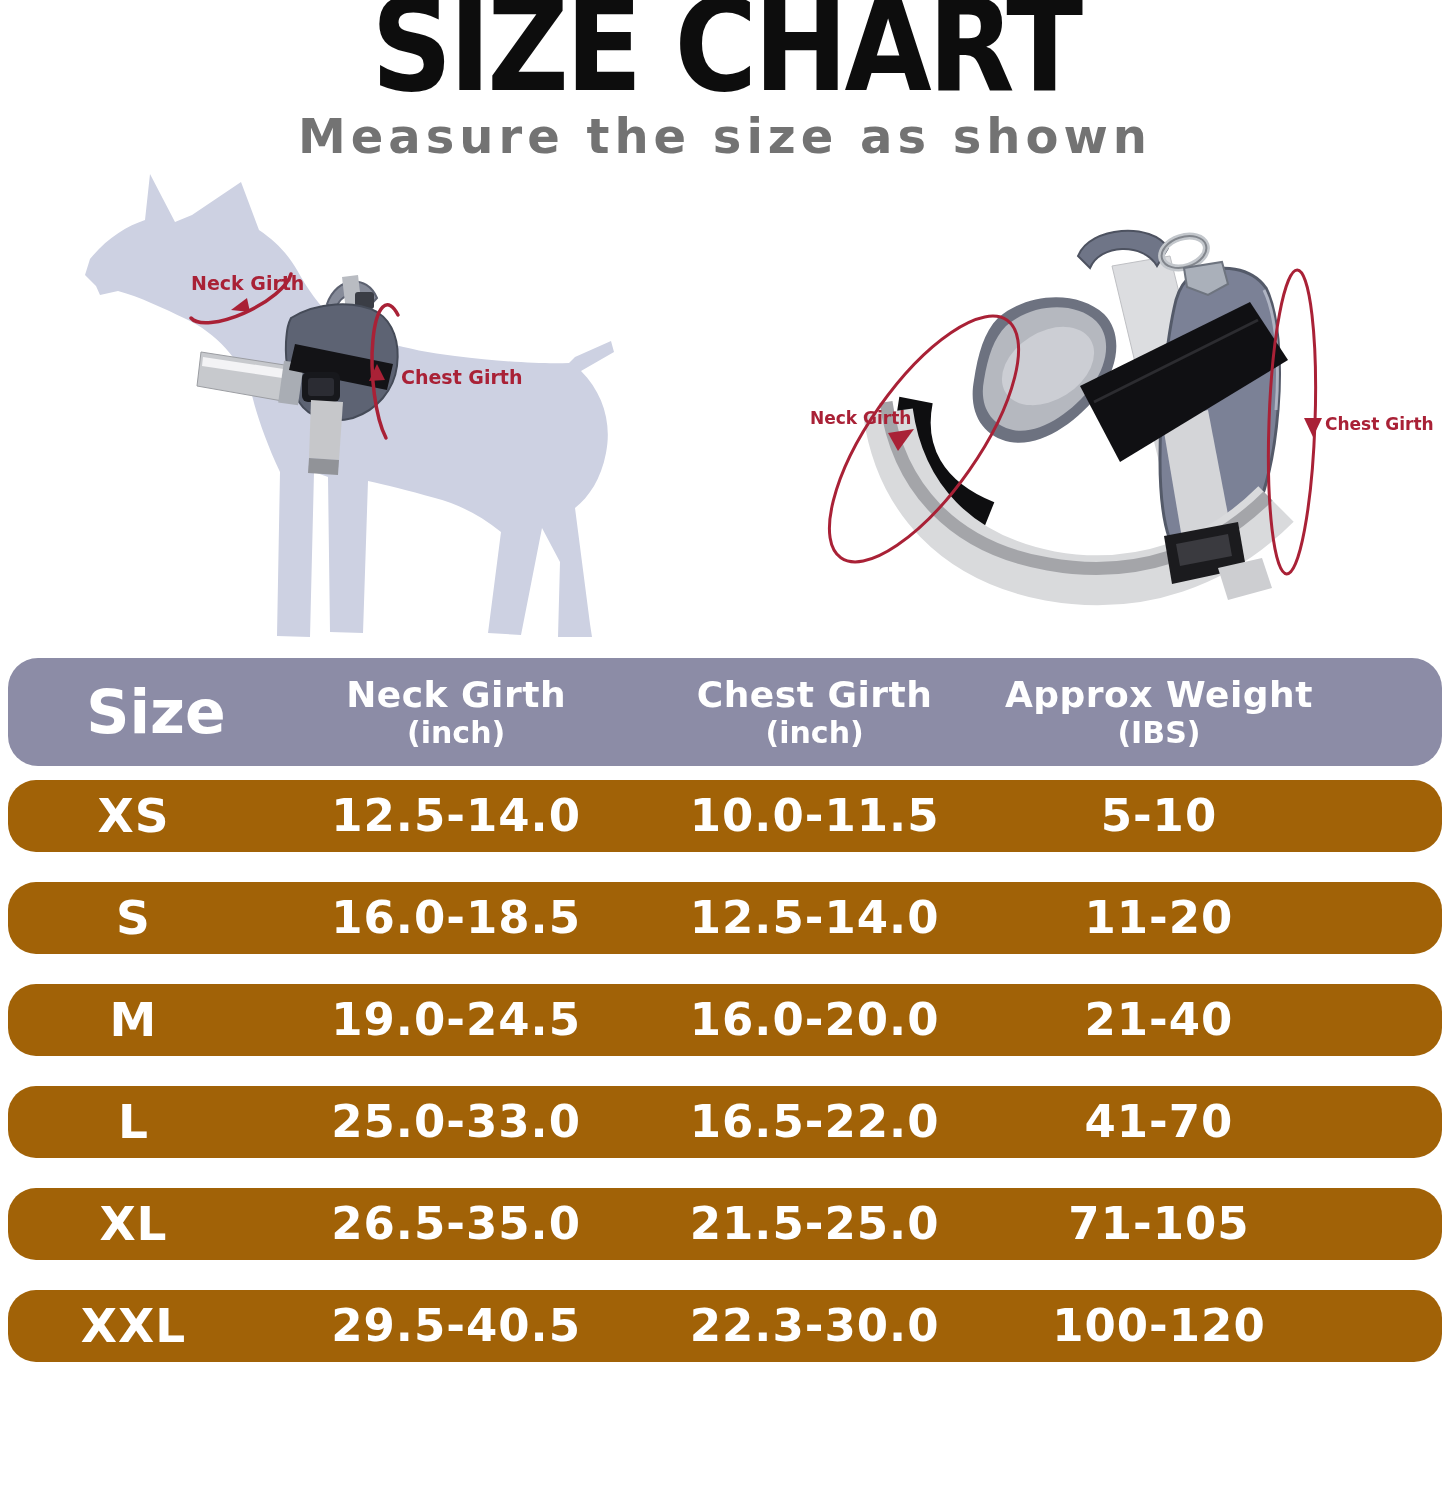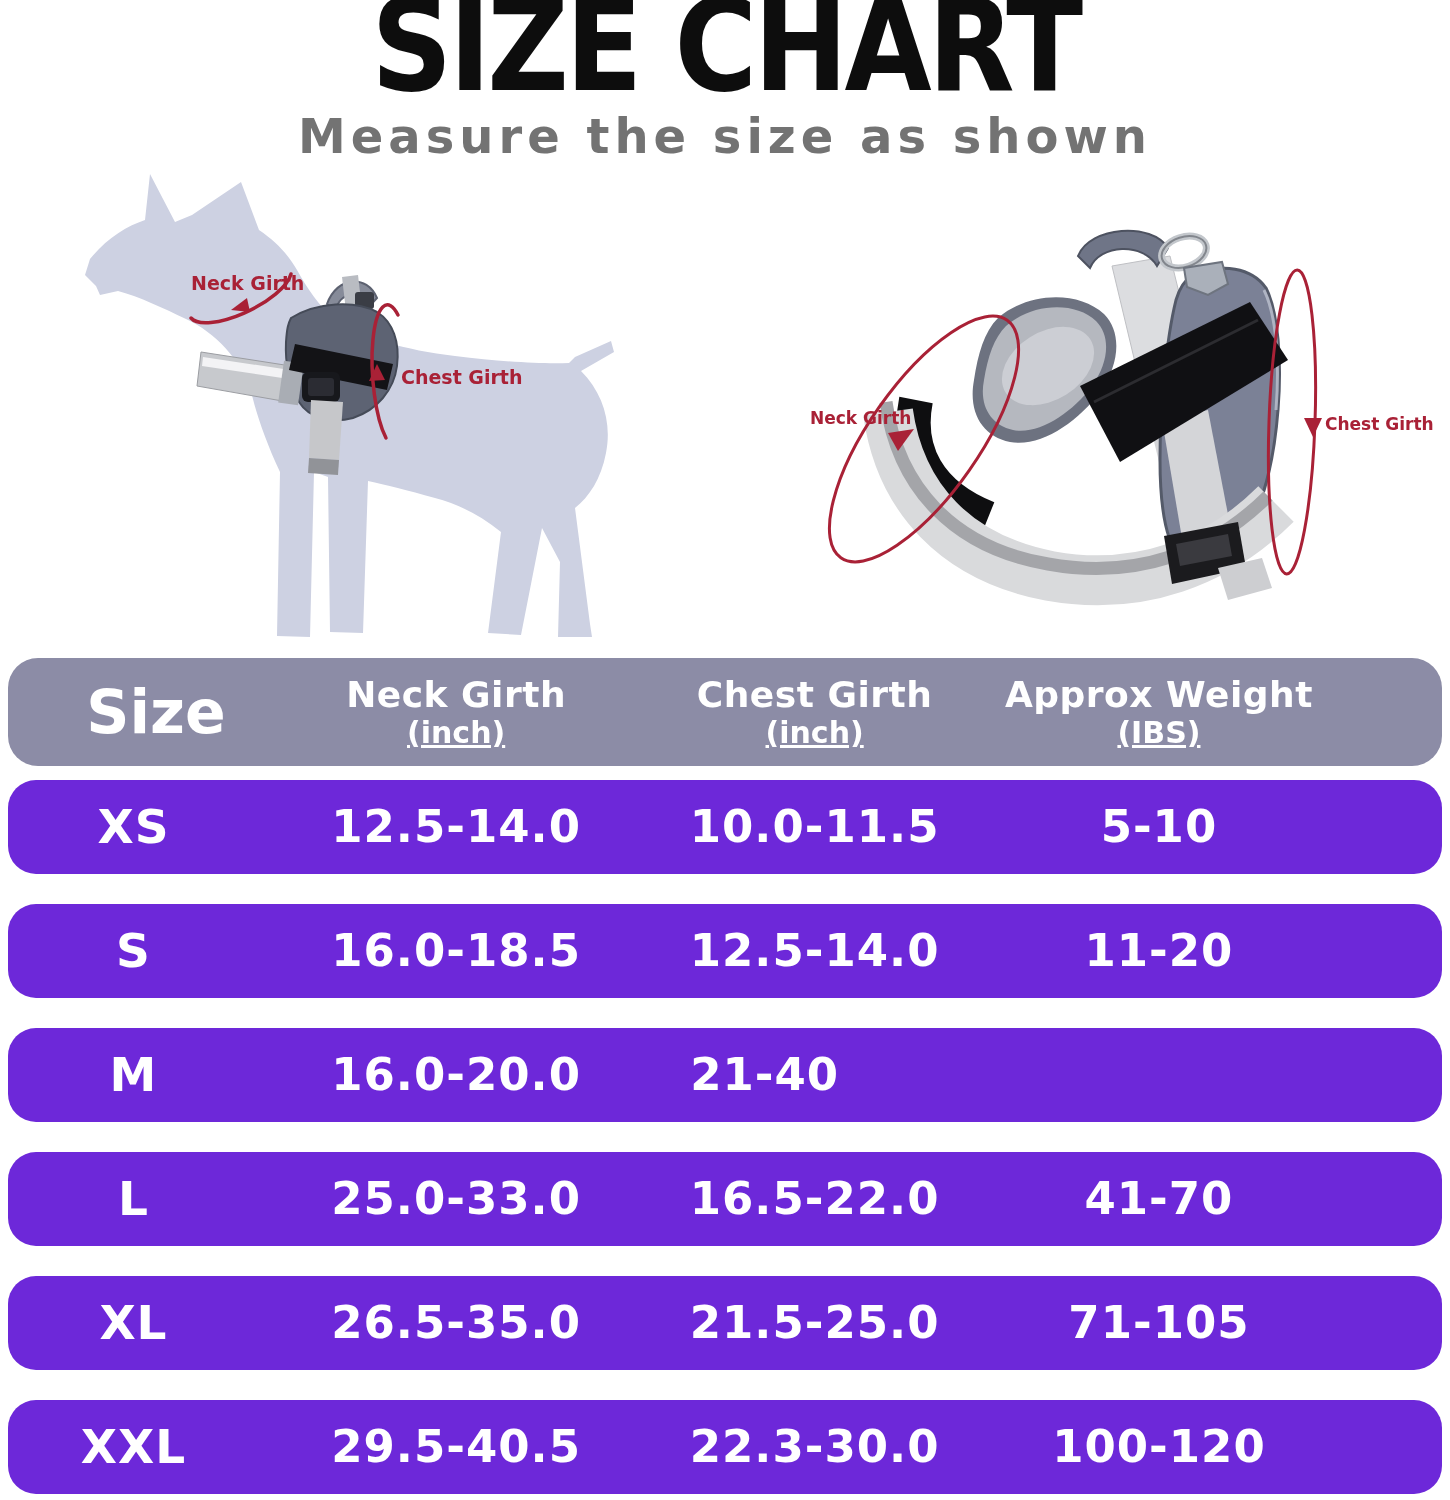--- a/index.html
+++ b/index.html
@@ -23,30 +23,30 @@
   .fig-right{position:absolute;left:760px;top:190px;width:690px;height:440px;}
   svg text.anno{
     font-family:"DejaVu Sans","Liberation Sans",sans-serif;
     font-weight:700;fill:#a92136;
   }
   
   .size-table{position:absolute;left:8px;right:8px;top:658px;}
   .trow{
     display:grid;grid-template-columns:17.5% 27.5% 22.5% 32.5%;
     align-items:center;text-align:center;color:#ffffff;
-    background:#6d28d9;border-radius:28px;height:94px;margin-bottom:30px;
+    background:#a16207;border-radius:28px;height:72px;margin-bottom:30px;
   }
   .trow.thead{background:#8c8ca6;height:108px;margin-bottom:14px;border-radius:30px;}
   .cell{line-height:1.1;}
   .cell.c4{padding-right:100px;}
   .size-cell{font-size:47px;font-weight:700;letter-spacing:1px;}
   .thead .size-cell{font-size:60px;letter-spacing:0;padding-left:45px;}
   .val-cell{font-size:45px;font-weight:700;letter-spacing:1px;white-space:nowrap;}
   .h-title{font-size:36px;font-weight:700;letter-spacing:0.5px;}
-  .h-unit{font-size:30px;font-weight:700;margin-top:2px;text-decoration:underline;}
+  .h-unit{font-size:30px;font-weight:700;margin-top:2px;}
 </style>
 </head>
 <body>
 
 <div class="page-title"><span class="squeeze">SIZE CHART</span></div>
 <div class="page-subtitle">Measure the size as shown</div>
 
 <svg class="fig-left" viewBox="0 0 620 480">
 
   <path fill="#cdd1e2" d="
@@ -152,20 +152,21 @@
 
   <div class="trow">
     <div class="cell size-cell">S</div>
     <div class="cell val-cell">16.0-18.5</div>
     <div class="cell val-cell">12.5-14.0</div>
     <div class="cell val-cell c4">11-20</div>
   </div>
 
   <div class="trow">
     <div class="cell size-cell">M</div>
+    <div class="cell val-cell">19.0-24.5</div>
     <div class="cell val-cell">16.0-20.0</div>
     <div class="cell val-cell c4">21-40</div>
   </div>
 
   <div class="trow">
     <div class="cell size-cell">L</div>
     <div class="cell val-cell">25.0-33.0</div>
     <div class="cell val-cell">16.5-22.0</div>
     <div class="cell val-cell c4">41-70</div>
   </div>

